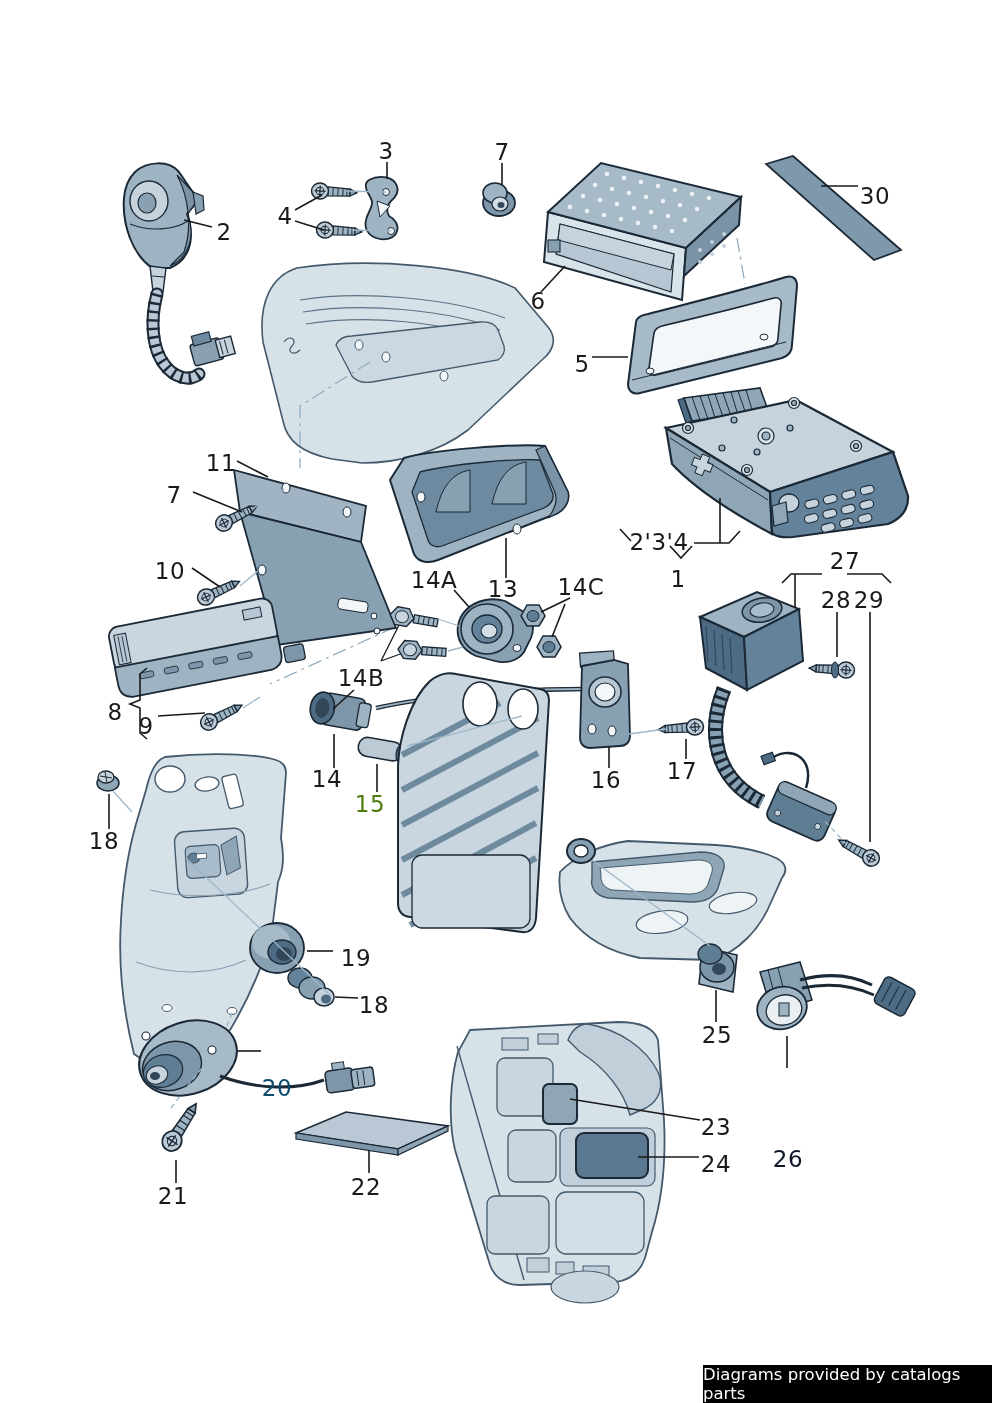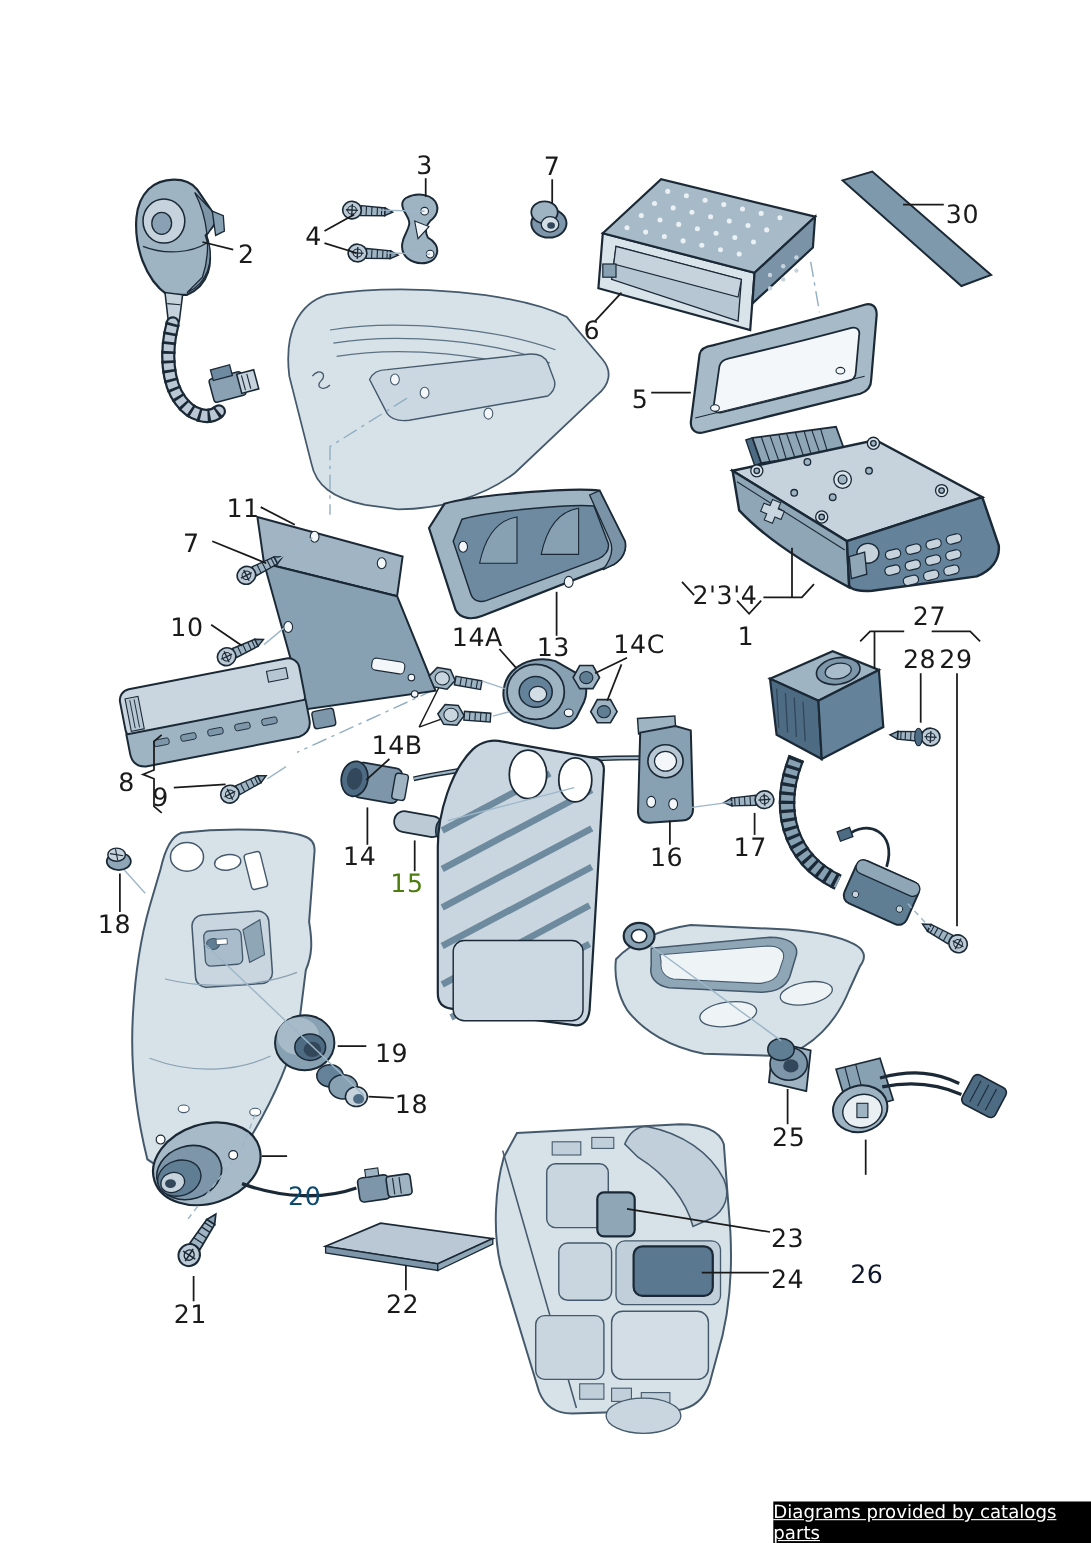--- a/index.html
+++ b/index.html
@@ -567,17 +567,17 @@
       <div class="callout" style="left: 374px; top: 1005px; color: rgb(26, 26, 26);">18</div>
       <div class="callout" style="left: 277px; top: 1058px; color: #0c4a6e; margin-top: 30px;">20</div>
       <div class="callout" style="left: 173px; top: 1196px; color: rgb(26, 26, 26);">21</div>
       <div class="callout" style="left: 366px; top: 1187px; color: rgb(26, 26, 26);">22</div>
       <div class="callout" style="left: 716px; top: 1127px; color: rgb(26, 26, 26);">23</div>
       <div class="callout" style="left: 716px; top: 1164px; color: rgb(26, 26, 26);">24</div>
       <div class="callout" style="left: 717px; top: 1035px; color: rgb(26, 26, 26);">25</div>
       <div class="callout" style="left: 788px; top: 1126px; color: #0f172a; margin-top: 33px;">26</div>
     </div>
 
-<div class="footer" style="background: rgb(0, 0, 0); color: rgb(255, 255, 255); text-decoration: underline;">
+<div class="footer" style="background: rgb(0, 0, 0); color: rgb(255, 255, 255);">
   <span>Diagrams provided by catalogs parts</span>
 </div>
 
 </div>
 
 </body></html>

